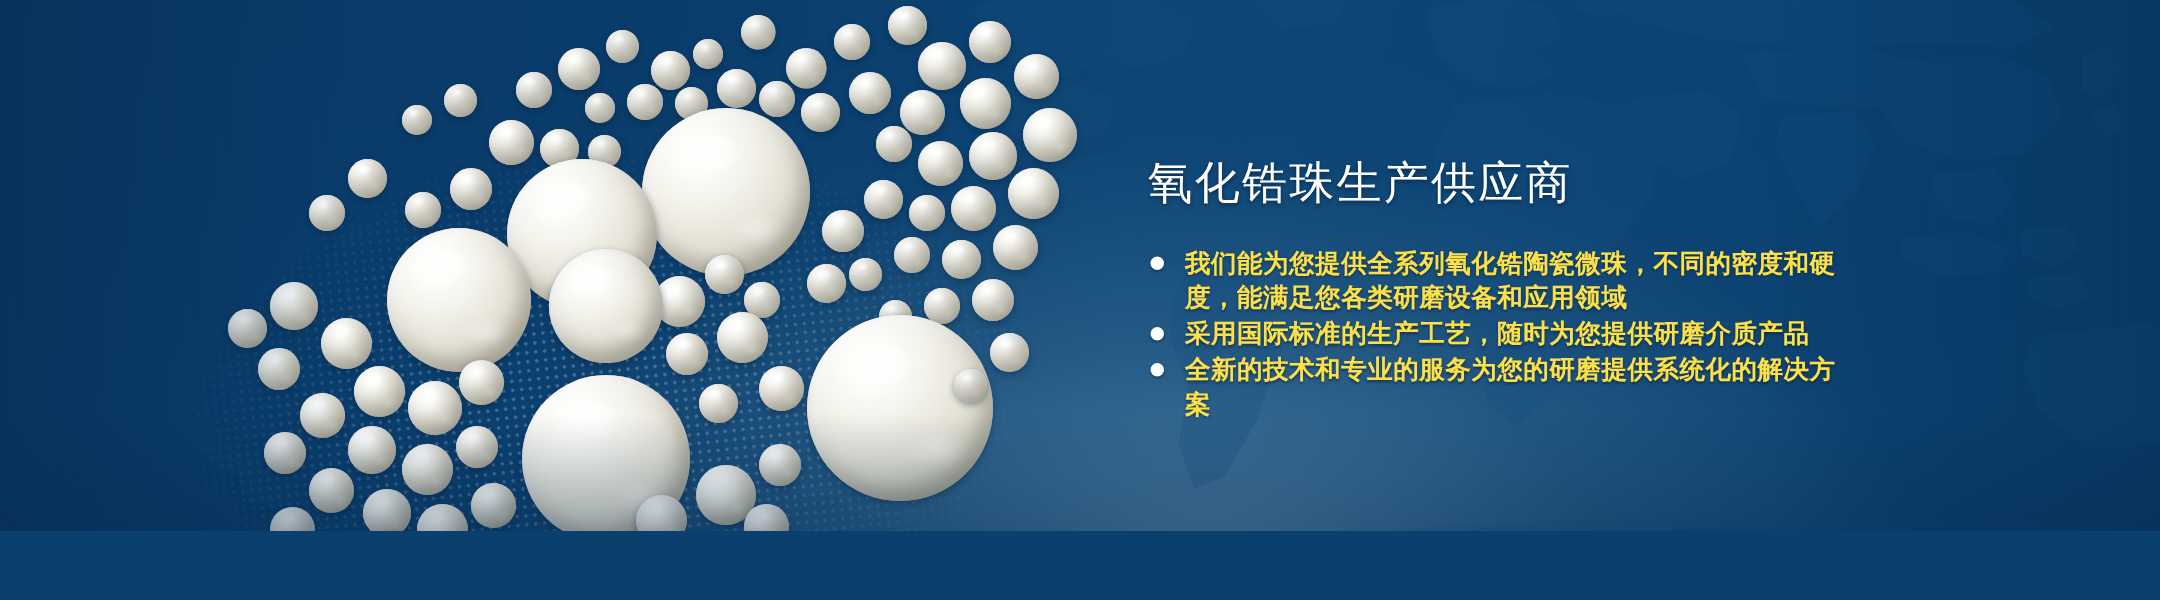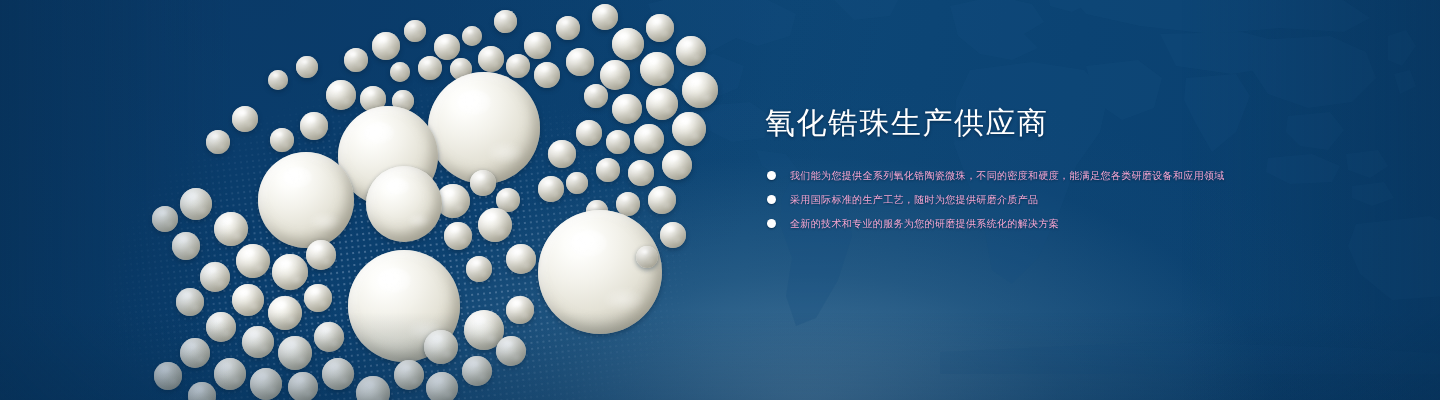--- a/index.html
+++ b/index.html
@@ -1,20 +1,20 @@
 <!DOCTYPE html>
 <html><head>
 <meta charset="utf-8">
 <style>
   html,body{margin:0;padding:0;background:#0a3f6e;}
   *{box-sizing:border-box;}
 
   .banner{
     position:relative;
-    width:1440px;height:400px;
+    width:1440px;height:354px;
     overflow:hidden;
     font-family:"Liberation Sans","DejaVu Sans",sans-serif;
     background:#0a3f6e;
   }
 
   
   .bg-base{
     position:absolute;inset:0;
     background:
       radial-gradient(ellipse 760px 420px at 56% 104%, rgba(118,158,186,0.60) 0%, rgba(80,126,158,0.34) 34%, rgba(30,80,120,0.10) 62%, rgba(10,63,110,0) 80%),
@@ -88,26 +88,27 @@
     letter-spacing:1.5px;
     color:#ffffff;
     text-shadow:0 1px 3px rgba(3,28,54,.65);
     margin:0 0 22px 0;
     white-space:nowrap;
   }
   .bullets{list-style:none;margin:0;padding:0;}
   .bullet{
     position:relative;
     padding-left:25px;
-    font-size:10px;
+    font-size:17px;
     line-height:23px;
-    color:#f9a8d4;
+    color:#fde047;
     letter-spacing:.35px;
     text-shadow:0 1px 2px rgba(3,28,54,.6);
     margin-bottom:1px;
+    font-weight:bold;
   }
   .bullet .dot{
     position:absolute;left:2px;top:7px;
     width:9px;height:9px;border-radius:50%;
     background:#ffffff;
     box-shadow:0 1px 2px rgba(3,28,54,.55);
   }
 </style>
 </head>
 <body>

